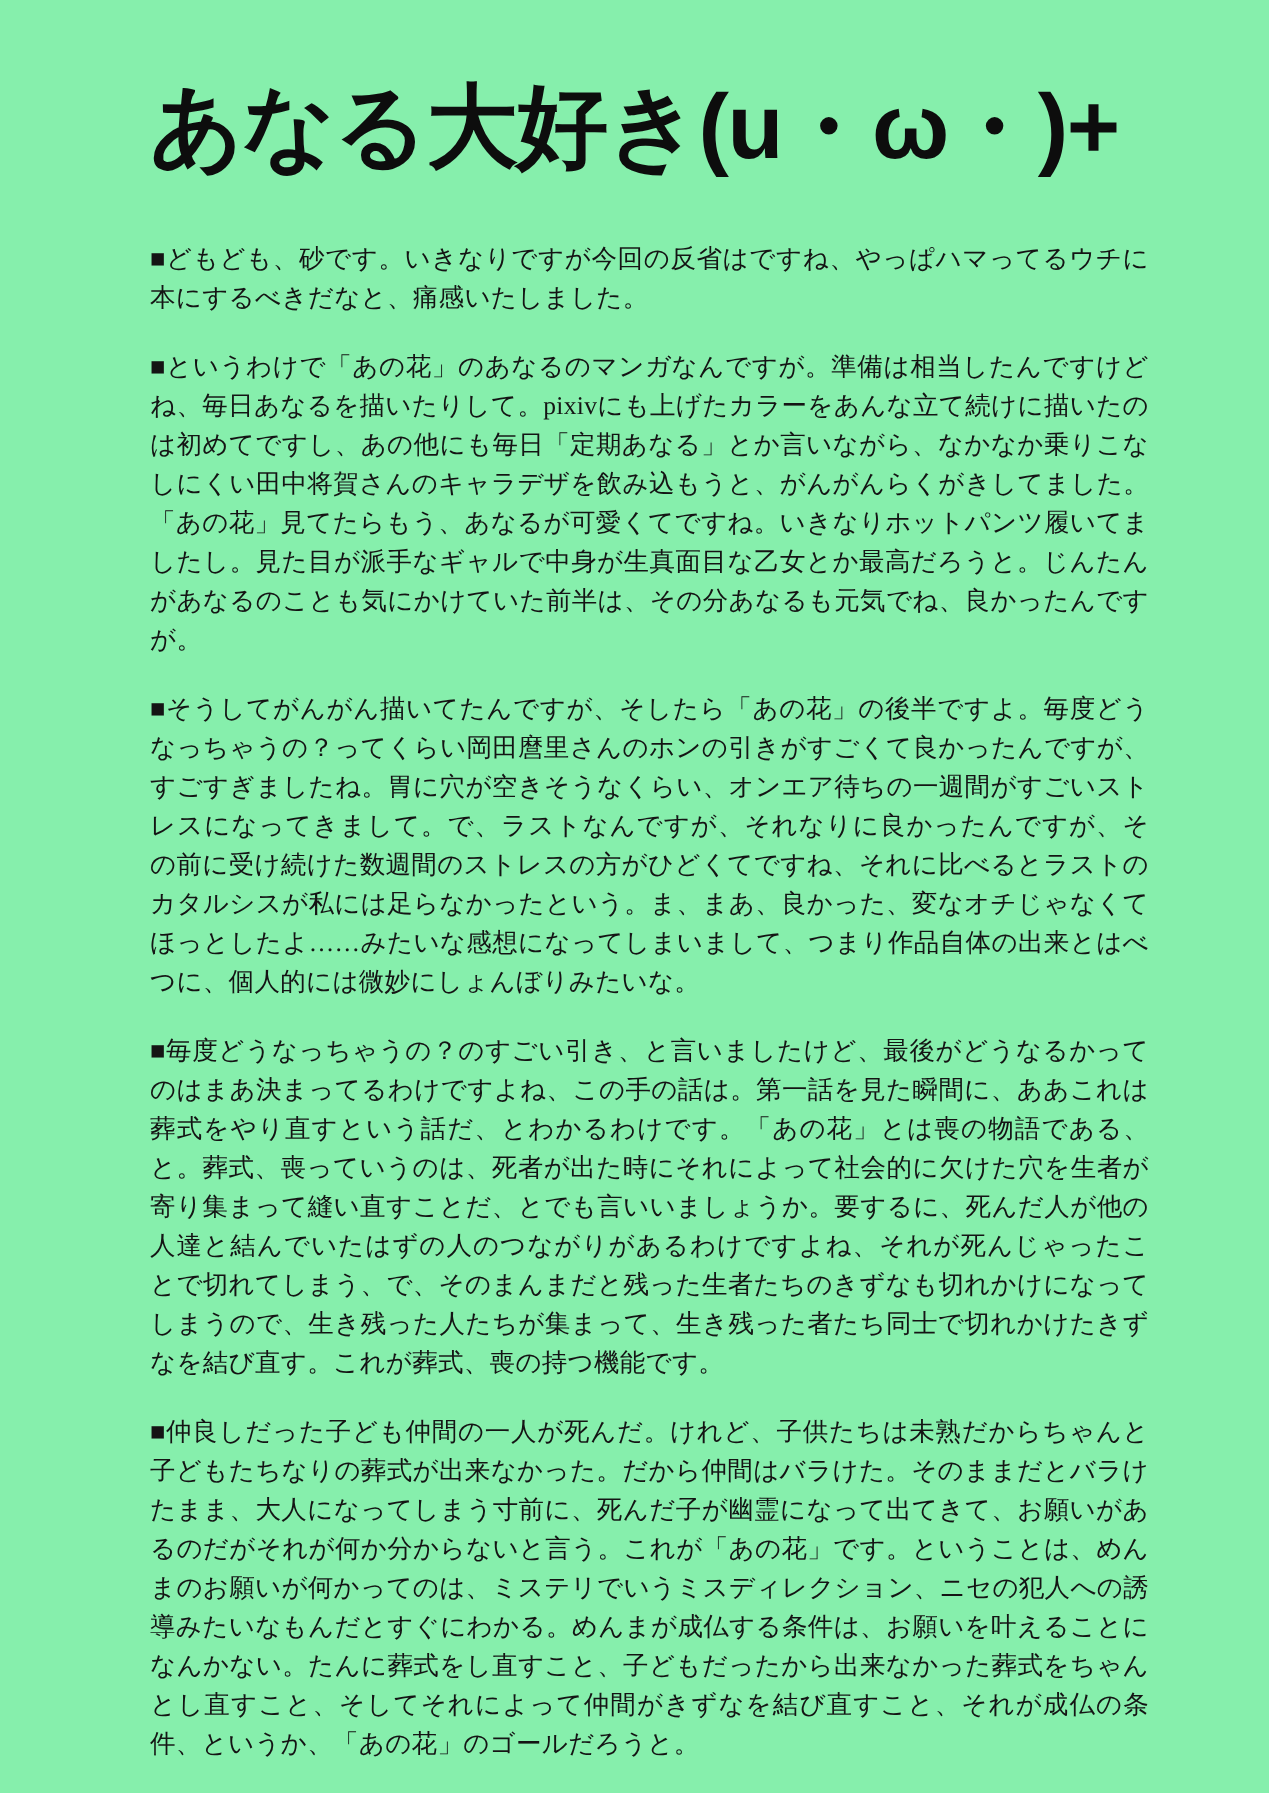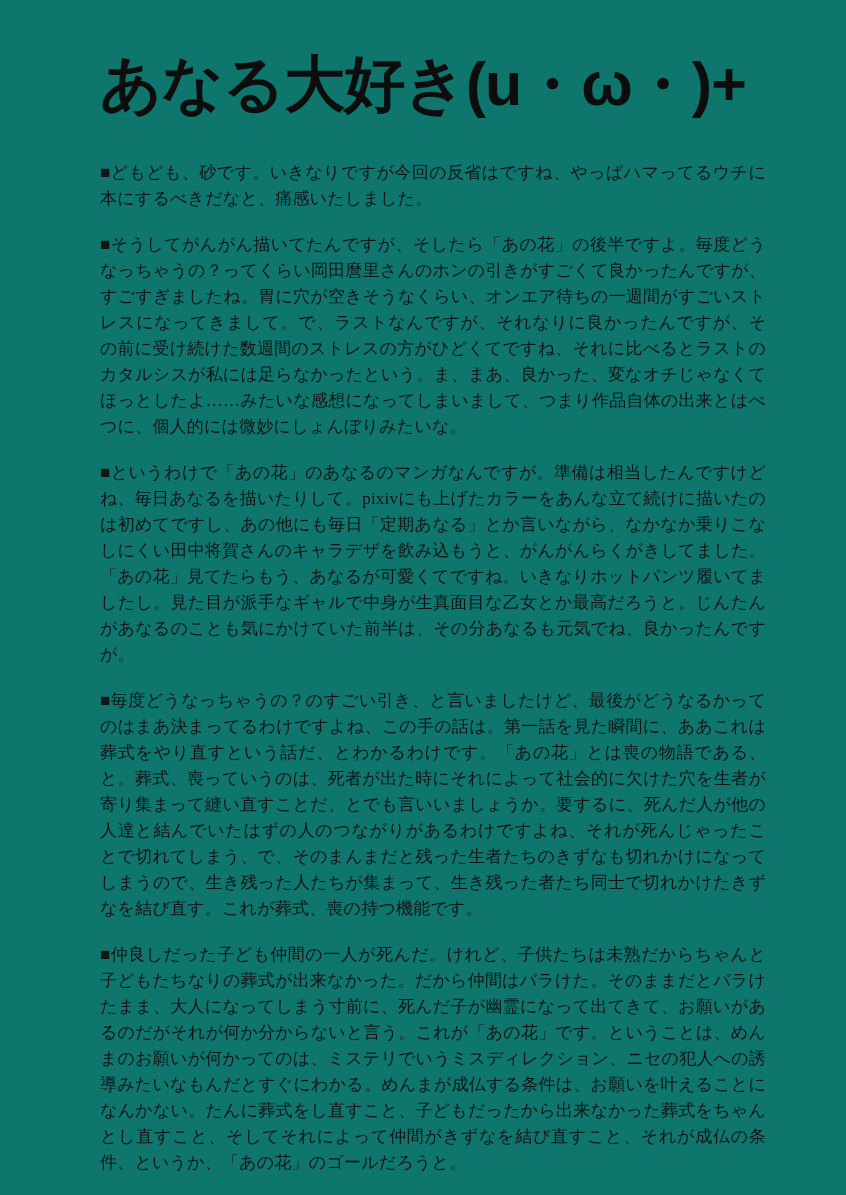--- a/index.html
+++ b/index.html
@@ -6,21 +6,21 @@
 
   html, body {
     background: #ffffff;
   }
 
   .page {
     position: relative;
     width: 846px;
     height: 1195px;
     margin: 0 auto;
-    background: #0f766e;
+    background: #86efac;
     overflow: hidden;
     font-family: "Liberation Serif", "DejaVu Serif", serif;
     color: #111111;
   }
 
   .content {
     padding: 52px 82px 0 100px;
   }
 
   .doc-title {
@@ -53,22 +53,22 @@
 </head>
 <body>
 
 <div class="page">
   <div class="content">
     <h1 class="doc-title">あなる大好き(u・ω・)+</h1>
 
     <div class="doc-body">
       <p class="para">■どもども、砂です。いきなりですが今回の反省はですね、やっぱハマってるウチに本にするべきだなと、痛感いたしました。</p>
 
+      <p class="para">■というわけで「あの花」のあなるのマンガなんですが。準備は相当したんですけどね、毎日あなるを描いたりして。pixivにも上げたカラーをあんな立て続けに描いたのは初めてですし、あの他にも毎日「定期あなる」とか言いながら、なかなか乗りこなしにくい田中将賀さんのキャラデザを飲み込もうと、がんがんらくがきしてました。「あの花」見てたらもう、あなるが可愛くてですね。いきなりホットパンツ履いてましたし。見た目が派手なギャルで中身が生真面目な乙女とか最高だろうと。じんたんがあなるのことも気にかけていた前半は、その分あなるも元気でね、良かったんですが。</p>
+
       <p class="para">■そうしてがんがん描いてたんですが、そしたら「あの花」の後半ですよ。毎度どうなっちゃうの？ってくらい岡田麿里さんのホンの引きがすごくて良かったんですが、すごすぎましたね。胃に穴が空きそうなくらい、オンエア待ちの一週間がすごいストレスになってきまして。で、ラストなんですが、それなりに良かったんですが、その前に受け続けた数週間のストレスの方がひどくてですね、それに比べるとラストのカタルシスが私には足らなかったという。ま、まあ、良かった、変なオチじゃなくてほっとしたよ……みたいな感想になってしまいまして、つまり作品自体の出来とはべつに、個人的には微妙にしょんぼりみたいな。</p>
-
-      <p class="para">■というわけで「あの花」のあなるのマンガなんですが。準備は相当したんですけどね、毎日あなるを描いたりして。pixivにも上げたカラーをあんな立て続けに描いたのは初めてですし、あの他にも毎日「定期あなる」とか言いながら、なかなか乗りこなしにくい田中将賀さんのキャラデザを飲み込もうと、がんがんらくがきしてました。「あの花」見てたらもう、あなるが可愛くてですね。いきなりホットパンツ履いてましたし。見た目が派手なギャルで中身が生真面目な乙女とか最高だろうと。じんたんがあなるのことも気にかけていた前半は、その分あなるも元気でね、良かったんですが。</p>
 
       <p class="para">■毎度どうなっちゃうの？のすごい引き、と言いましたけど、最後がどうなるかってのはまあ決まってるわけですよね、この手の話は。第一話を見た瞬間に、ああこれは葬式をやり直すという話だ、とわかるわけです。「あの花」とは喪の物語である、と。葬式、喪っていうのは、死者が出た時にそれによって社会的に欠けた穴を生者が寄り集まって縫い直すことだ、とでも言いいましょうか。要するに、死んだ人が他の人達と結んでいたはずの人のつながりがあるわけですよね、それが死んじゃったことで切れてしまう、で、そのまんまだと残った生者たちのきずなも切れかけになってしまうので、生き残った人たちが集まって、生き残った者たち同士で切れかけたきずなを結び直す。これが葬式、喪の持つ機能です。</p>
 
       <p class="para">■仲良しだった子ども仲間の一人が死んだ。けれど、子供たちは未熟だからちゃんと子どもたちなりの葬式が出来なかった。だから仲間はバラけた。そのままだとバラけたまま、大人になってしまう寸前に、死んだ子が幽霊になって出てきて、お願いがあるのだがそれが何か分からないと言う。これが「あの花」です。ということは、めんまのお願いが何かってのは、ミステリでいうミスディレクション、ニセの犯人への誘導みたいなもんだとすぐにわかる。めんまが成仏する条件は、お願いを叶えることになんかない。たんに葬式をし直すこと、子どもだったから出来なかった葬式をちゃんとし直すこと、そしてそれによって仲間がきずなを結び直すこと、それが成仏の条件、というか、「あの花」のゴールだろうと。</p>
     </div>
   </div>
 </div>
 
 </body></html>

